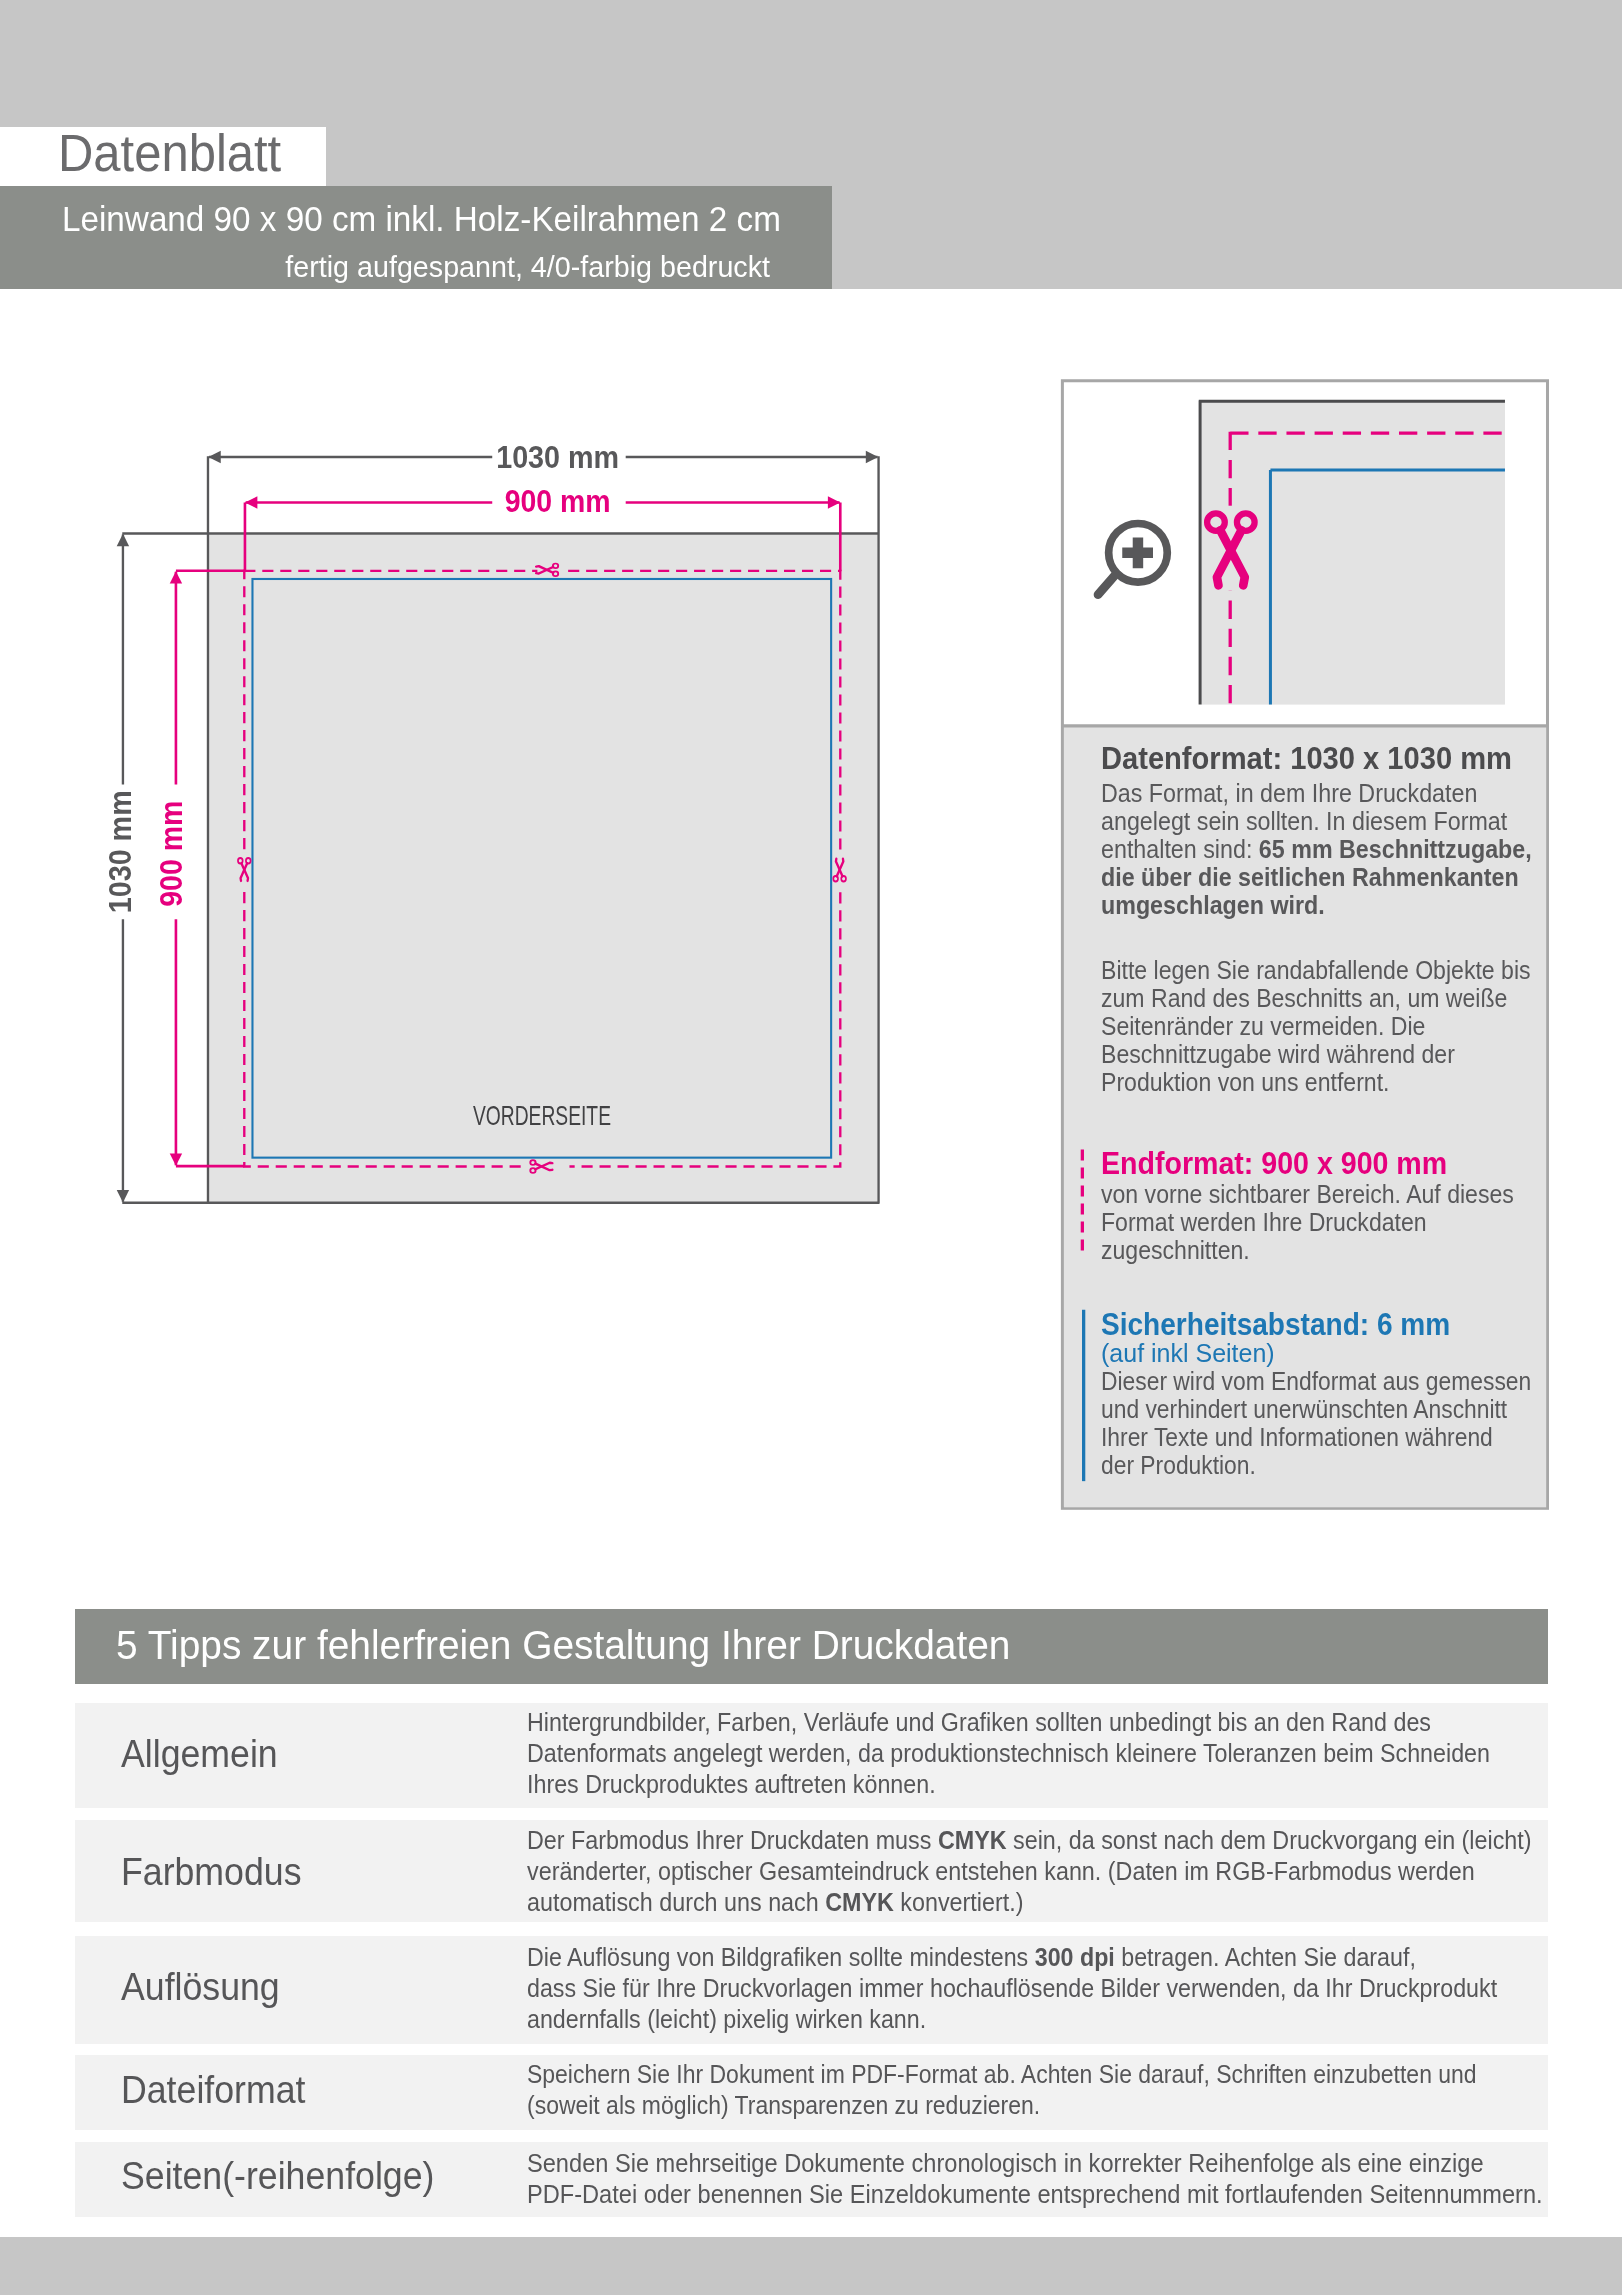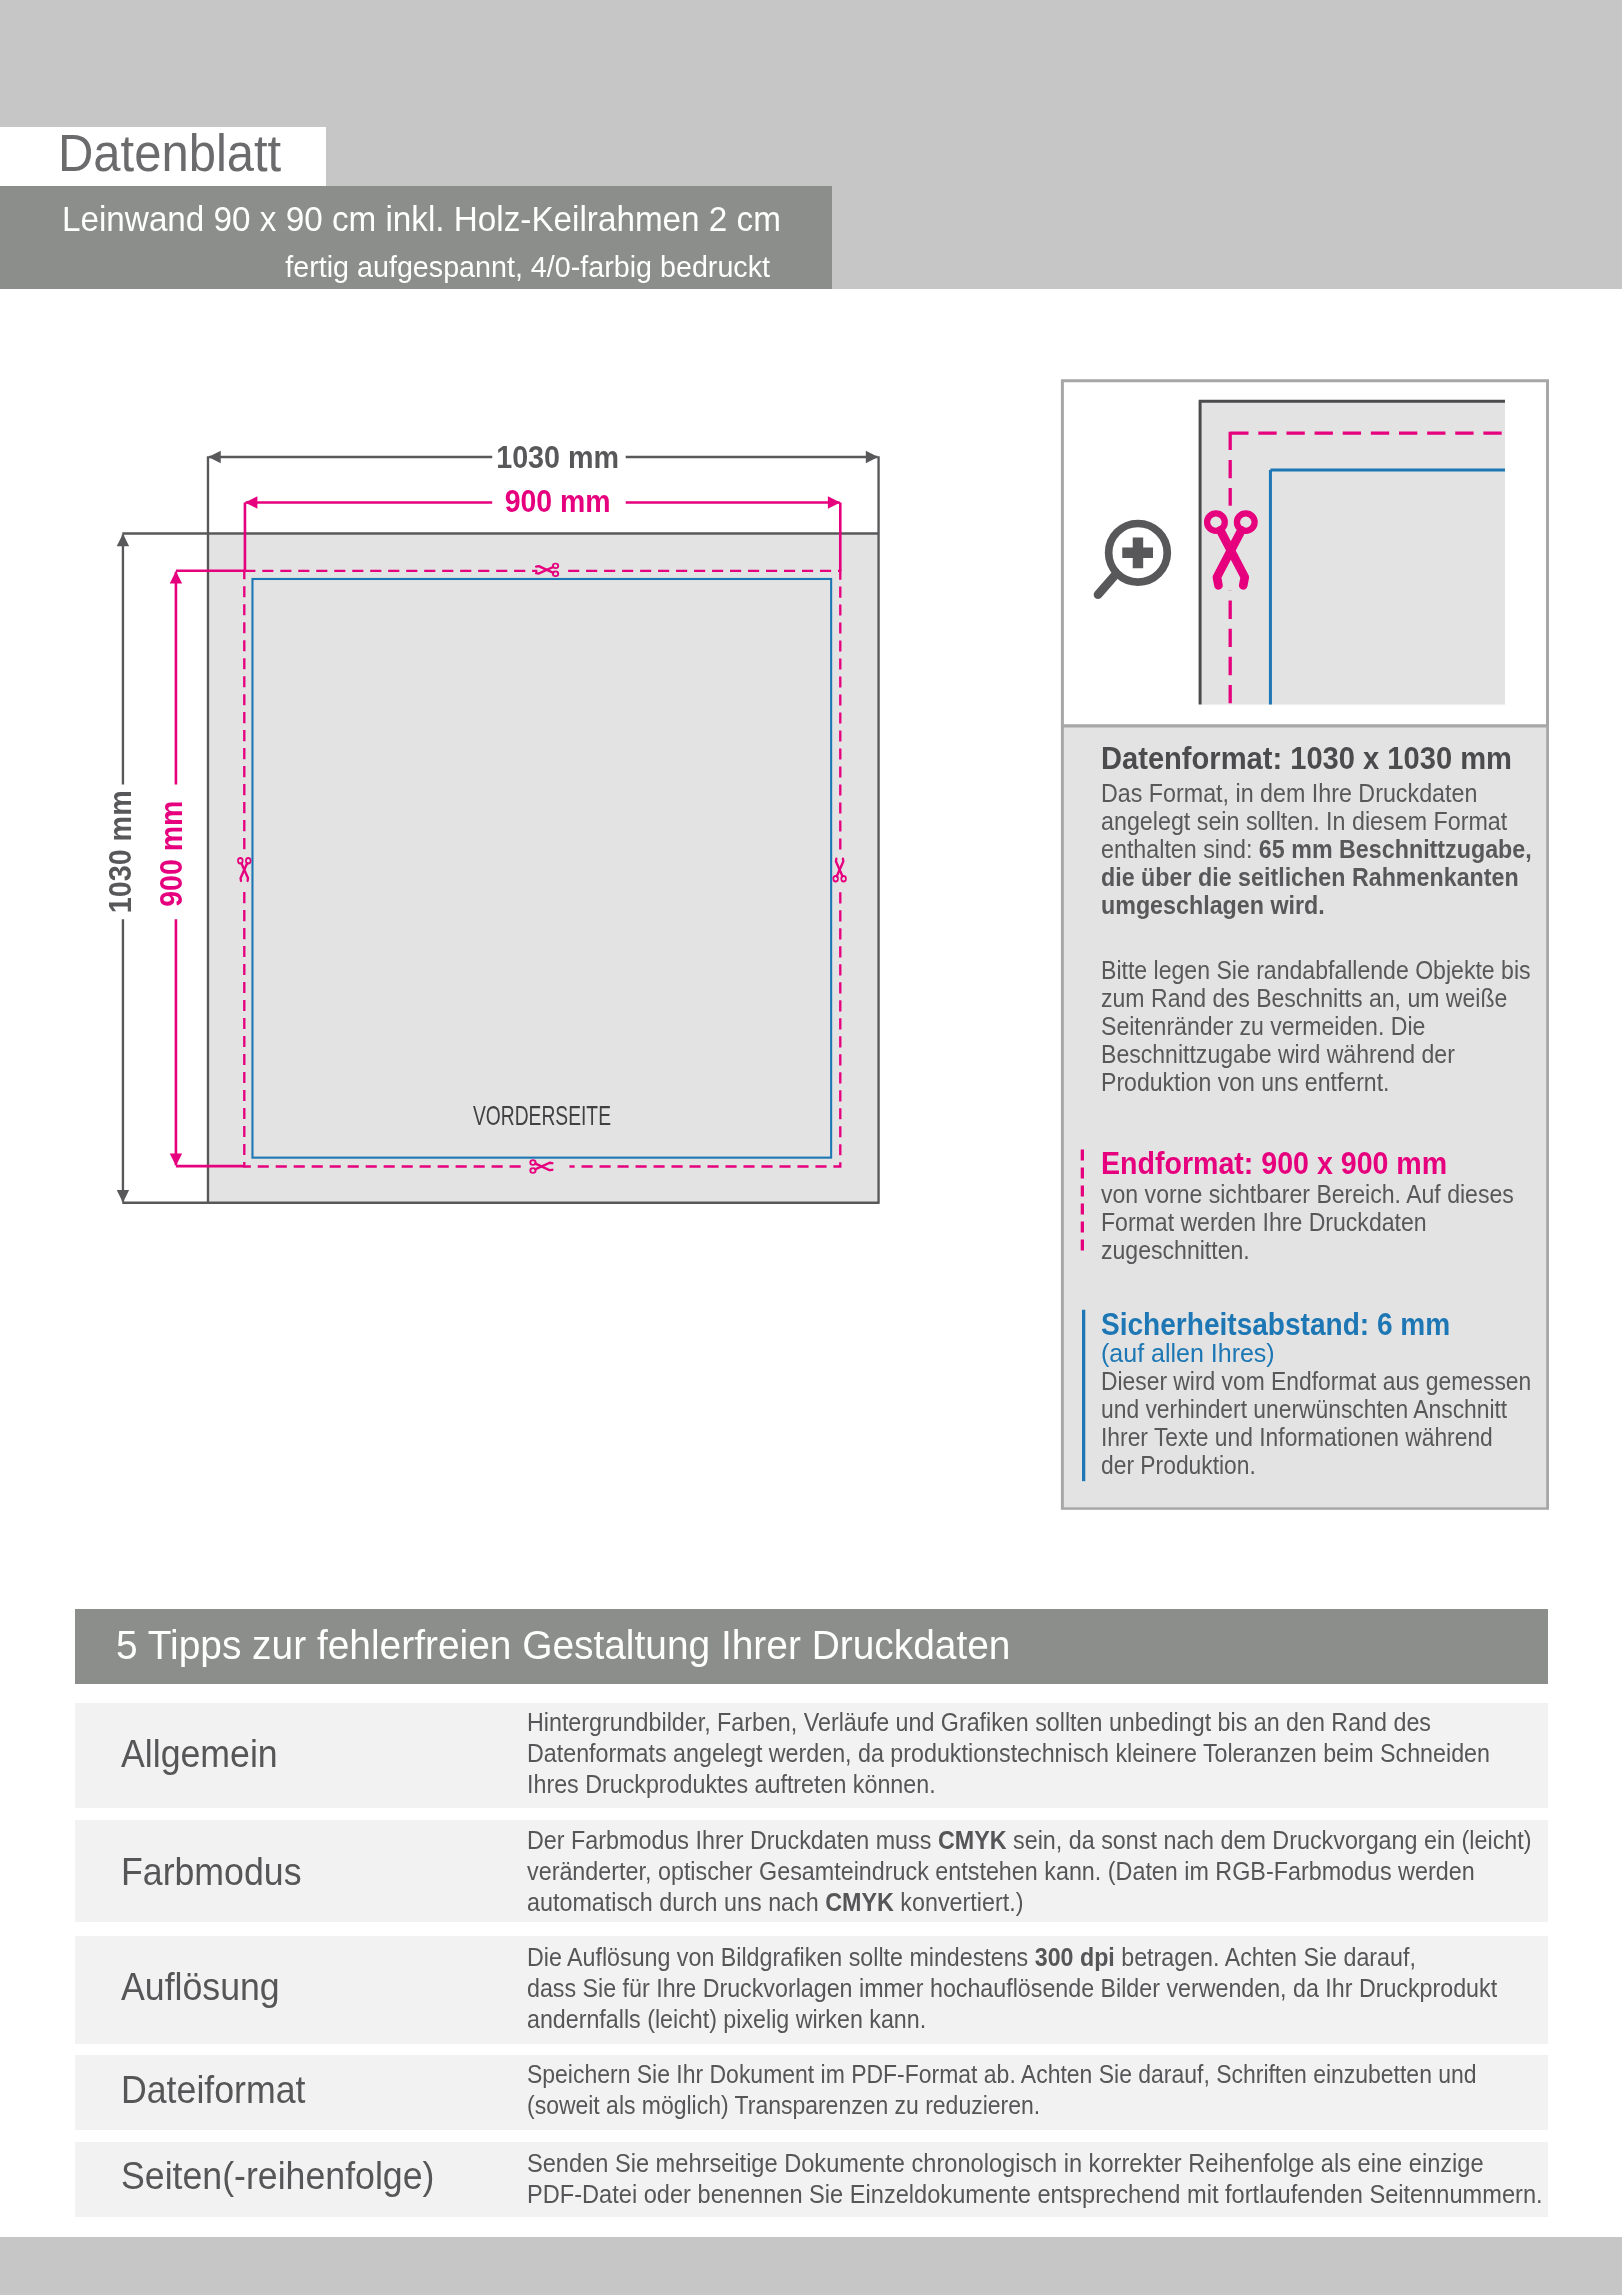--- a/index.html
+++ b/index.html
@@ -116,21 +116,21 @@
 <div class="abs" style="left:1101px;top:779px;font-size:25px;line-height:28px;color:#58585a;transform-origin:left top;transform:scaleX(0.9309);">Das Format, in dem Ihre Druckdaten<br>angelegt sein sollten. In diesem Format<br>enthalten sind: <b>65 mm Beschnittzugabe,</b><br><b>die über die seitlichen Rahmenkanten</b><br><b>umgeschlagen wird.</b></div>
 
 <div class="abs" style="left:1101px;top:956px;font-size:25px;line-height:28px;color:#58585a;transform-origin:left top;transform:scaleX(0.9226);">Bitte legen Sie randabfallende Objekte bis<br>zum Rand des Beschnitts an, um weiße<br>Seitenränder zu vermeiden. Die<br>Beschnittzugabe wird während der<br>Produktion von uns entfernt.</div>
 
 <div class="abs" style="left:1101px;top:1148px;font-size:31px;line-height:31px;font-weight:bold;color:#e6007e;transform-origin:left top;transform:scaleX(0.9217);">Endformat: 900 x 900 mm</div>
 
 <div class="abs" style="left:1101px;top:1180px;font-size:25px;line-height:28px;color:#58585a;transform-origin:left top;transform:scaleX(0.9226);">von vorne sichtbarer Bereich. Auf dieses<br>Format werden Ihre Druckdaten<br>zugeschnitten.</div>
 
 <div class="abs" style="left:1101px;top:1309px;font-size:31px;line-height:31px;font-weight:bold;color:#1d77b4;transform-origin:left top;transform:scaleX(0.905);">Sicherheitsabstand: 6 mm</div>
 
-<div class="abs" style="left:1101px;top:1339px;font-size:25px;line-height:28px;color:#1d77b4;">(auf allen Ihres)</div>
+<div class="abs" style="left:1101px;top:1339px;font-size:25px;line-height:28px;color:#1d77b4;">(auf inkl Seiten)</div>
 
 <div class="abs" style="left:1101px;top:1367px;font-size:25px;line-height:28px;color:#58585a;transform-origin:left top;transform:scaleX(0.9134);">Dieser wird vom Endformat aus gemessen<br>und verhindert unerwünschten Anschnitt<br>Ihrer Texte und Informationen während<br>der Produktion.</div>
 
 <div class="abs" style="left:75px;top:1609px;width:1473px;height:75px;background:#8b8e8a;"></div>
 
 <div class="abs" style="left:116px;top:1625px;font-size:41px;line-height:41px;color:#ffffff;transform-origin:left top;transform:scaleX(0.948);">5 Tipps zur fehlerfreien Gestaltung Ihrer Druckdaten</div>
 
 <div class="abs" style="left:75px;top:1703px;width:1473px;height:105px;background:#f2f2f2;"></div>
 
 <div class="abs" style="left:121px;top:1734px;font-size:39px;line-height:39px;color:#565658;transform-origin:left top;transform:scaleX(0.915);">Allgemein</div>

